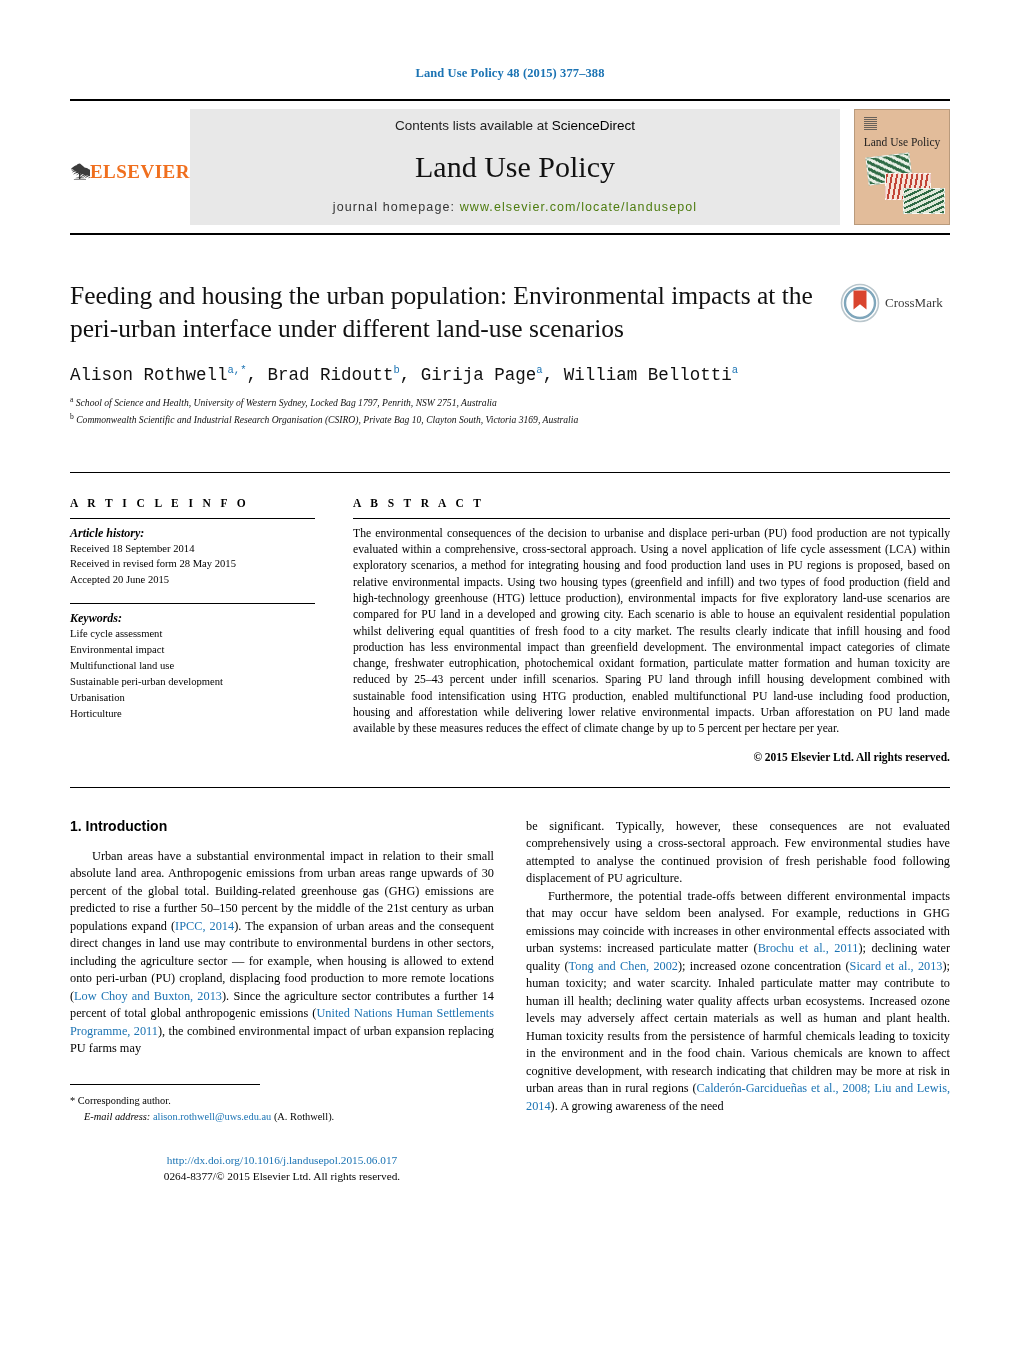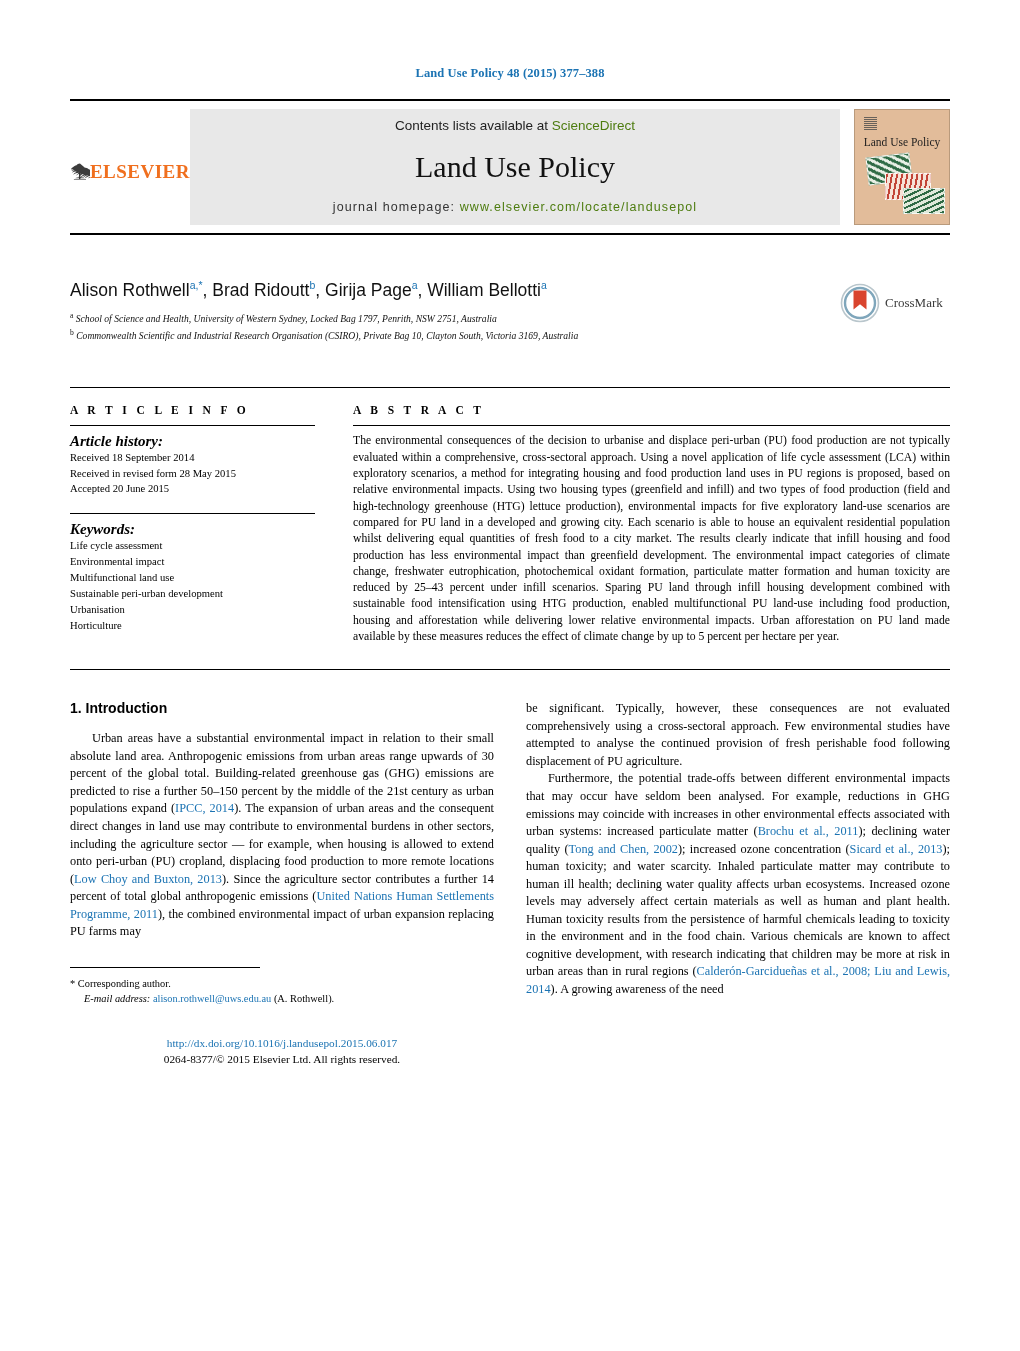--- a/index.html
+++ b/index.html
@@ -72,21 +72,21 @@
     justify-content: space-between;
     padding: 9px 0 11px 0;
     box-sizing: border-box;
   }
   .contents-line {
     font-size: 13.5px;
     font-family: "Liberation Sans", sans-serif;
     color: #222;
   }
   .contents-line .sd {
-    color: #4d7c0f;
+    color: #000000;
   }
   .journal-title {
     font-family: "Liberation Serif", serif;
     font-size: 30px;
     color: #111;
     line-height: 1;
   }
   .homepage-line {
     font-family: "Liberation Sans", sans-serif;
     font-size: 12.5px;
@@ -143,22 +143,23 @@
   .paper-title {
     font-family: "Liberation Serif", serif;
     font-size: 25.5px;
     line-height: 1.30;
     font-weight: normal;
     margin: 0;
     width: 775px;
     color: #111;
   }
   .authors {
-    font-family: Liberation Sans, sans-serif;
+    font-family: Liberation Mono, monospace;
     font-size: 17.5px;
+    margin-top: 19px;
     color: #111;
   }
   .authors sup { font-size: 10.5px; color: #1b73b3; vertical-align: super; }
   .affils {
     margin-top: 9px;
     font-size: 9.6px;
     font-style: italic;
     line-height: 1.52;
     color: #111;
   }
@@ -176,34 +177,34 @@
     color: #3b3b3b;
     margin-left: 5px;
   }
 
   
   .infoblock {
     margin-top: 44px;
     display: flex;
     gap: 38px;
     border-top: 1px solid #000;
-    padding-top: 0;
+    padding-top: 8px;
   }
   .info-col { flex: 0 0 245px; padding-top: 16px; }
   .abs-col  { flex: 1 1 auto;  padding-top: 16px; }
 
   .sec-head {
     font-family: "Liberation Serif", serif;
     font-size: 11.5px;
     font-weight: bold;
     letter-spacing: 3.4px;
   }
   .hr-thin { border: 0; border-top: 1px solid #000; margin: 9px 0 7px 0; }
 
-  .meta-label { font-style: italic; font-size: 15px; font-weight: bold; }
+  .meta-label { font-style: italic; font-size: 12px; font-weight: bold; }
   .meta-line { font-size: 10.6px; line-height: 1.47; }
   .kw-line  { font-size: 10.6px; line-height: 1.50; }
 
   .abstract-text {
     font-size: 11.7px;
     line-height: 1.395;
     text-align: justify;
     color: #000;
   }
   .copyright {
@@ -292,20 +293,21 @@
     <div class="cover-thumb">
       <div class="cover-tinymark"></div>
       <div class="cover-title">Land Use Policy</div>
       <div class="cover-img1"></div>
       <div class="cover-img2"></div>
       <div class="cover-img3"></div>
     </div>
   </div>
 
   <div class="title-block">
+    <h1 class="paper-title">Feeding and housing the urban population: Environmental impacts at the peri-urban interface under different land-use scenarios</h1>
 
     <div class="crossmark">
       <svg width="40" height="40" viewBox="0 0 40 40">
         <circle cx="20" cy="20" r="18.5" fill="#ffffff" stroke="#b9c6cc" stroke-width="1.6"></circle>
         <circle cx="20" cy="20" r="15" fill="none" stroke="#7fa6bb" stroke-width="2.4"></circle>
         <path d="M13.5 7.5h13v19l-6.5-5.2-6.5 5.2z" fill="#d9442e"></path>
         <path d="M20 26.6l6.5 5.2h-13z" fill="#ffffff"></path>
       </svg>
       <span class="crossmark-word">CrossMark</span>
     </div>
@@ -340,20 +342,21 @@
       <div class="kw-line">Multifunctional land use</div>
       <div class="kw-line">Sustainable peri-urban development</div>
       <div class="kw-line">Urbanisation</div>
       <div class="kw-line">Horticulture</div>
     </div>
 
     <div class="abs-col">
       <div class="sec-head">A B S T R A C T</div>
       <hr class="hr-thin">
       <div class="abstract-text">The environmental consequences of the decision to urbanise and displace peri-urban (PU) food production are not typically evaluated within a comprehensive, cross-sectoral approach. Using a novel application of life cycle assessment (LCA) within exploratory scenarios, a method for integrating housing and food production land uses in PU regions is proposed, based on relative environmental impacts. Using two housing types (greenfield and infill) and two types of food production (field and high-technology greenhouse (HTG) lettuce production), environmental impacts for five exploratory land-use scenarios are compared for PU land in a developed and growing city. Each scenario is able to house an equivalent residential population whilst delivering equal quantities of fresh food to a city market. The results clearly indicate that infill housing and food production has less environmental impact than greenfield development. The environmental impact categories of climate change, freshwater eutrophication, photochemical oxidant formation, particulate matter formation and human toxicity are reduced by 25–43 percent under infill scenarios. Sparing PU land through infill housing development combined with sustainable food intensification using HTG production, enabled multifunctional PU land-use including food production, housing and afforestation while delivering lower relative environmental impacts. Urban afforestation on PU land made available by these measures reduces the effect of climate change by up to 5 percent per hectare per year.</div>
+      <div class="copyright">© 2015 Elsevier Ltd. All rights reserved.</div>
     </div>
   </div>
 
   <div class="bodywrap">
 
     <div class="col">
       <h2 class="h1">1. Introduction</h2>
       <p class="body-p">Urban areas have a substantial environmental impact in relation to their small absolute land area. Anthropogenic emissions from urban areas range upwards of 30 percent of the global total. Building-related greenhouse gas (GHG) emissions are predicted to rise a further 50–150 percent by the middle of the 21st century as urban populations expand (<span class="ref">IPCC, 2014</span>). The expansion of urban areas and the consequent direct changes in land use may contribute to environmental burdens in other sectors, including the agriculture sector — for example, when housing is allowed to extend onto peri-urban (PU) cropland, displacing food production to more remote locations (<span class="ref">Low Choy and Buxton, 2013</span>). Since the agriculture sector contributes a further 14 percent of total global anthropogenic emissions (<span class="ref">United Nations Human Settlements Programme, 2011</span>), the combined environmental impact of urban expansion replacing PU farms may</p>
 
       <div class="footnote-wrap">

